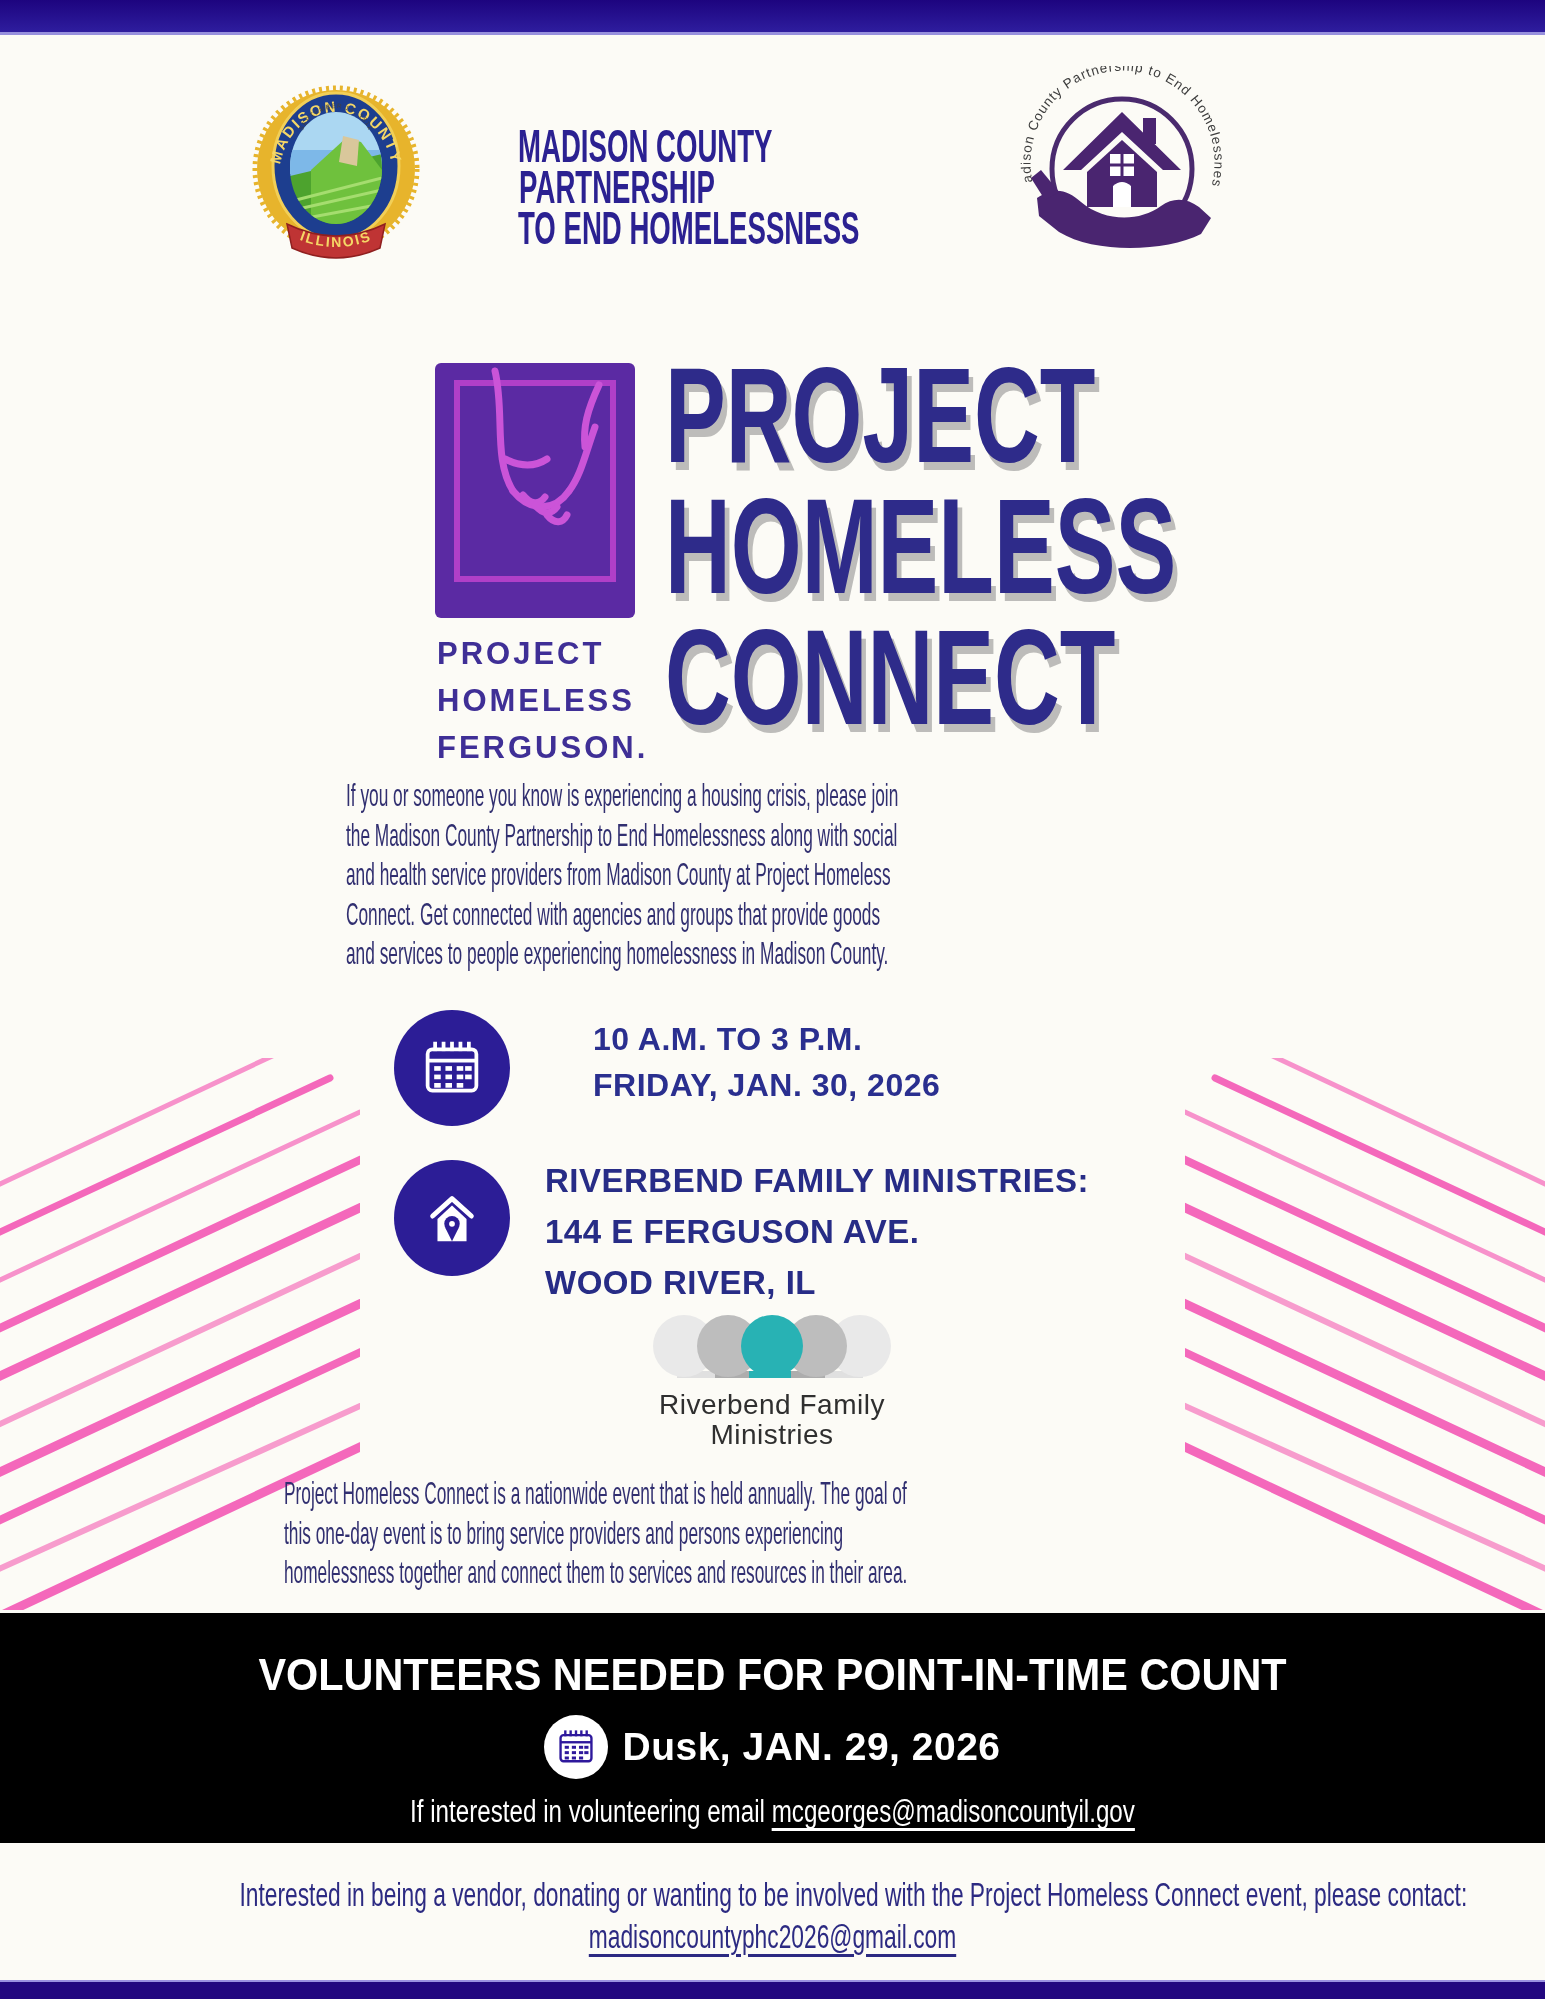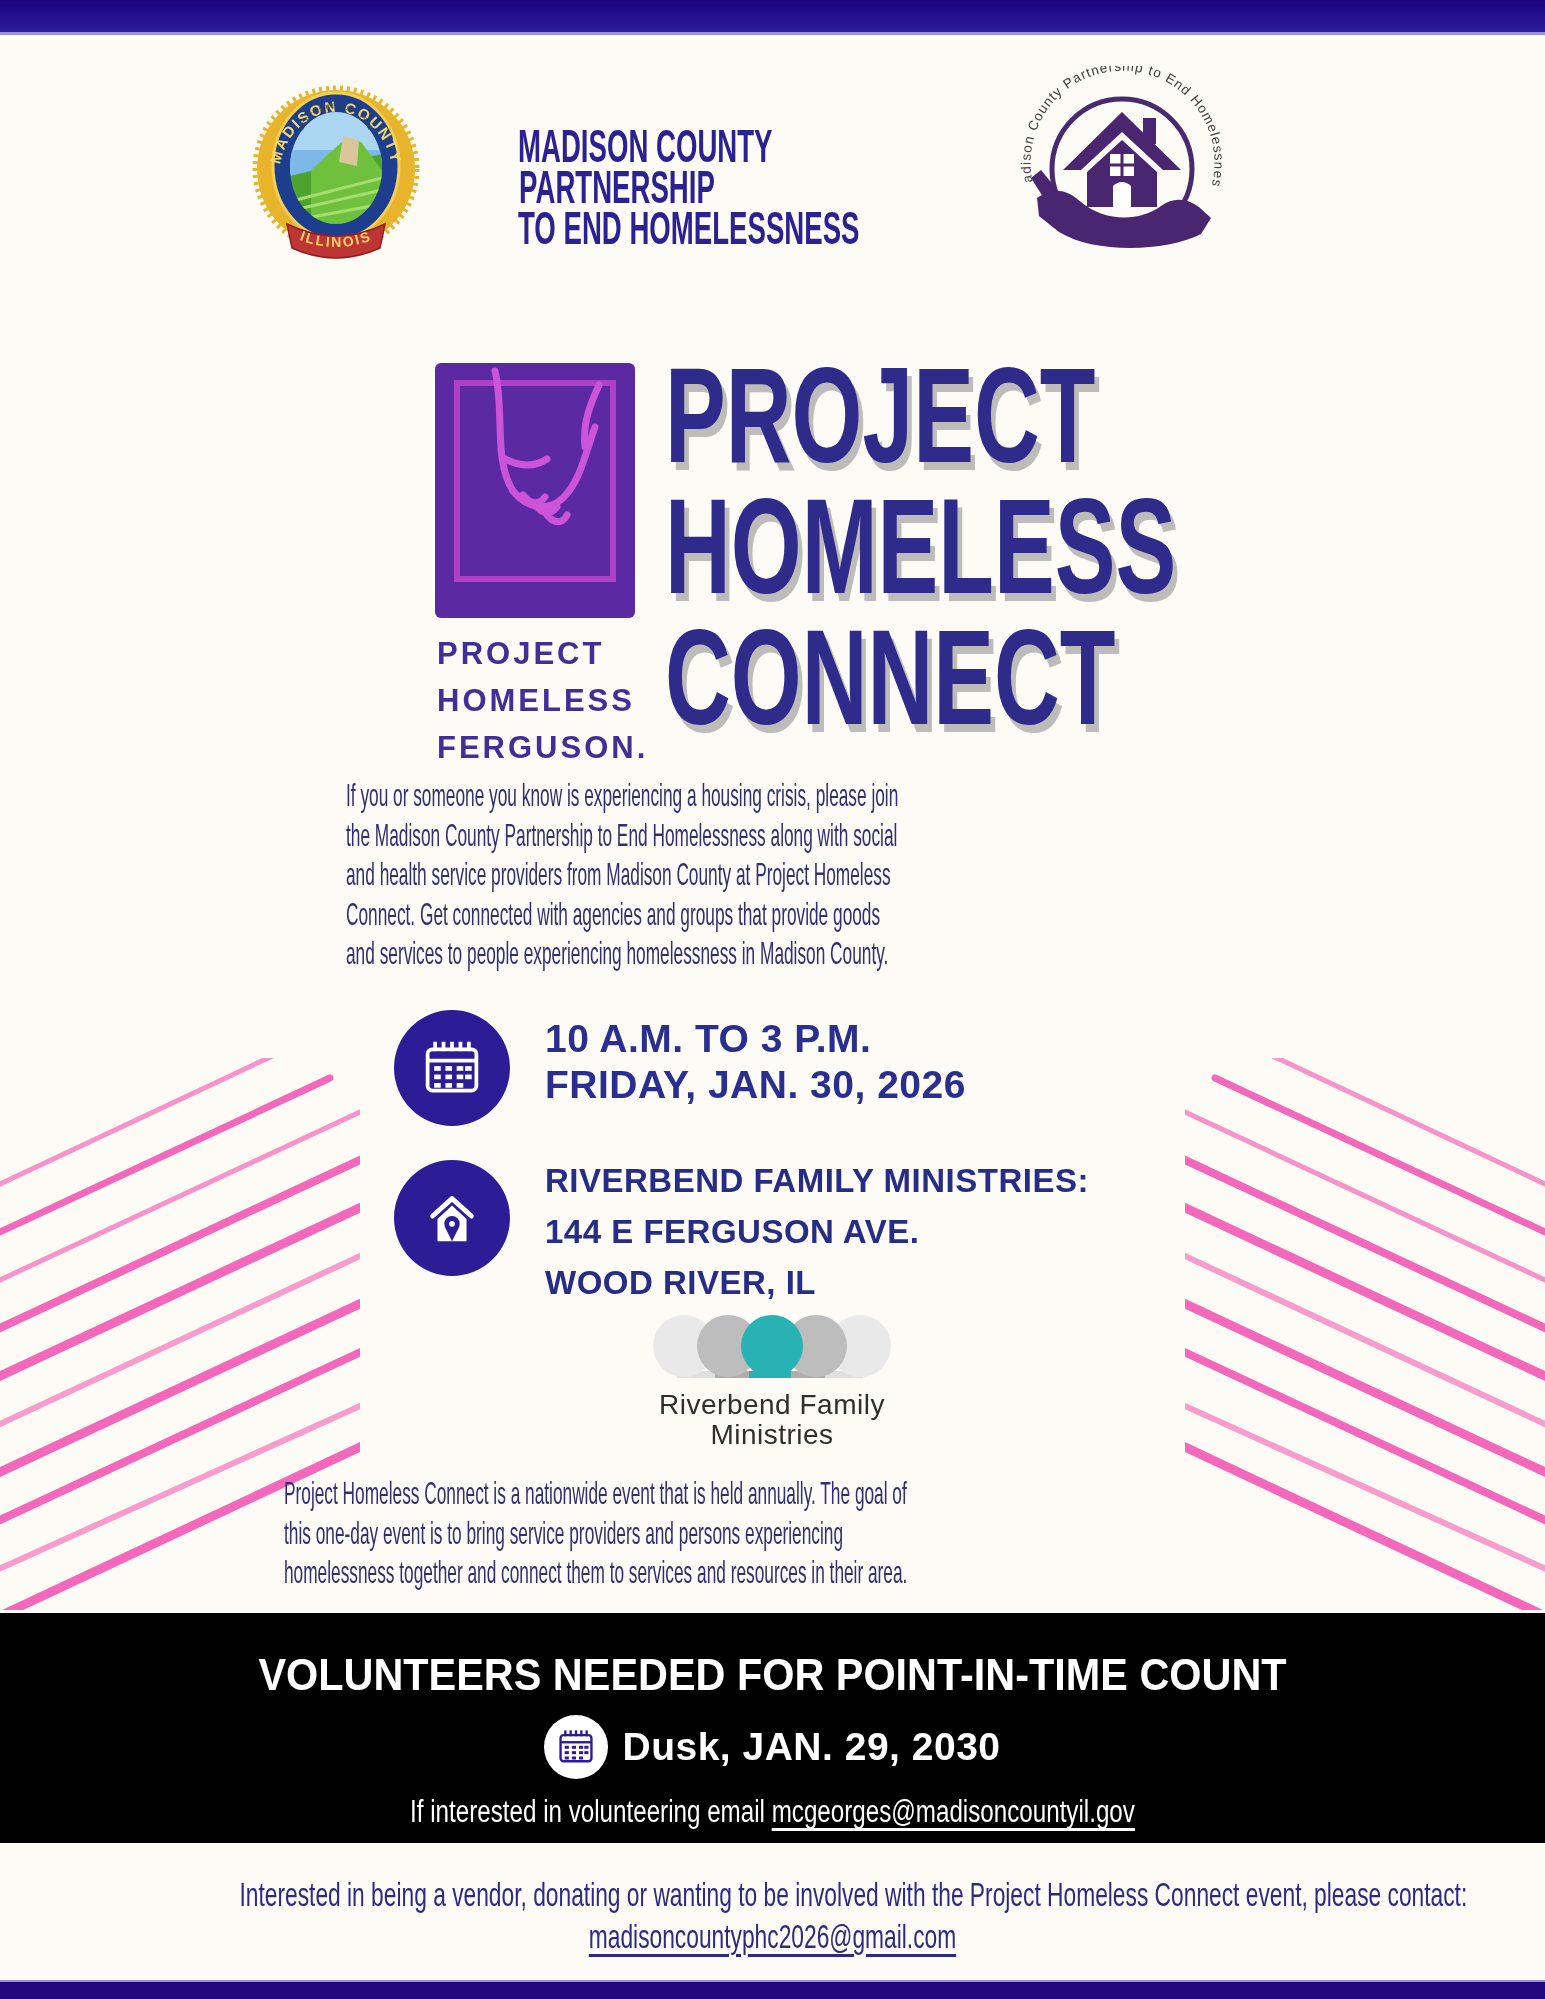--- a/index.html
+++ b/index.html
@@ -27,21 +27,21 @@
   .para{position:absolute;color:#312f70;transform-origin:left top;}
   .para .l{font-size:32px;line-height:39.5px;white-space:nowrap;}
   .intro{left:346px;top:776px;transform:scaleX(0.54);}
   .about{left:284px;top:1474px;transform:scaleX(0.54);}
   
   .icon-circle{position:absolute;width:116px;height:116px;border-radius:50%;background:#2c1d96;
                display:flex;align-items:center;justify-content:center;}
   .cal-circle{left:394px;top:1010px;}
   .loc-circle{left:394px;top:1160px;}
   .time-block{position:absolute;left:545px;top:1016px;color:#2a2f8f;font-weight:bold;}
-  .time-block .l{font-size:39px;line-height:46px;letter-spacing:0.5px;white-space:nowrap;}
+  .time-block .l{font-size:32px;line-height:46px;letter-spacing:0.5px;white-space:nowrap;margin-left:48px;}
   .loc-block{position:absolute;left:545px;top:1155px;color:#272c86;font-weight:bold;}
   .loc-block .l{font-size:33px;line-height:51px;letter-spacing:0.5px;white-space:nowrap;}
   
   .rfm{position:absolute;left:597px;top:1315px;width:350px;}
   .rfm-circles{position:relative;height:62px;}
   .rfm-c{position:absolute;top:0;width:62px;height:62px;border-radius:50%;}
   .rfm-bar{position:relative;height:7px;margin-top:-6px;}
   .rfm-seg{position:absolute;top:0;height:7px;}
   .rfm-name{margin-top:12px;text-align:center;color:#2f2f2f;font-weight:normal;font-size:28px;line-height:30px;letter-spacing:0.5px;}
   
@@ -276,21 +276,21 @@
             <rect x="13" y="39" width="7" height="5"></rect>
               <rect x="25" y="39" width="7" height="5"></rect>
               <rect x="37" y="39" width="7" height="5"></rect>
               <rect x="46" y="39" width="7" height="5"></rect>
             <rect x="13" y="48" width="7" height="5"></rect>
               <rect x="25" y="48" width="7" height="5"></rect>
               <rect x="37" y="48" width="7" height="5"></rect>
           </g>
         </svg>
       </div>
-      <div class="badge-date">Dusk, JAN. 29, 2030</div>
+      <div class="badge-date">Dusk, JAN. 29, 2026</div>
     </div>
     <div class="volunteer">
       <span>If interested in volunteering email </span><span class="email">mcgeorges@madisoncountyil.gov</span>
     </div>
   </div>
 
   <div class="footer-line footer-contact">Interested in being a vendor, donating or wanting to be involved with the Project Homeless Connect event, please contact:</div>
   <div class="footer-line footer-email">madisoncountyphc2026@gmail.com</div>
 
   <div class="bottom-bar"></div>

